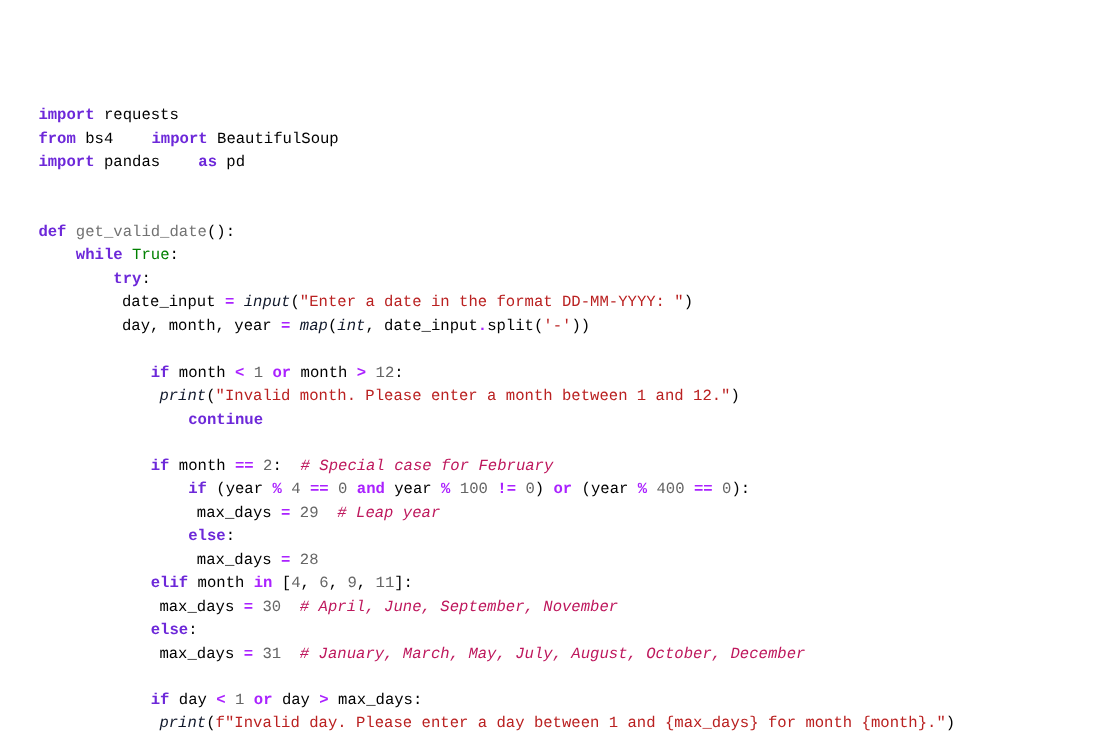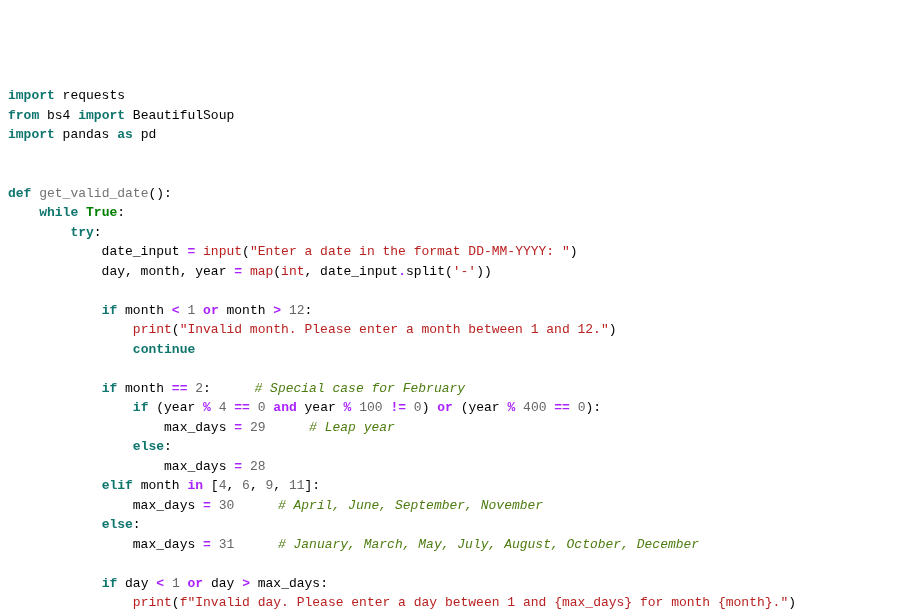--- a/index.html
+++ b/index.html
@@ -5,28 +5,28 @@
   body {
     margin: 0;
     padding: 8px;
     background: #ffffff;
     font-family: "Consolas", "Courier New", monospace;
     font-size: 13px;
     line-height: 1.5;
     color: #000000;
     white-space: pre;
   }
-  .kw { color: #0f766e; font-weight: bold; }
+  .kw { color: #6d28d9; font-weight: bold; margin-left: 24px; }
   .fn { color: #737373; }
-  .bi { color: #b91c1c; }
+  .bi { color: #0f172a; font-style: italic; }
   .str { color: #ba2121; }
-  .com { color: #4d7c0f; font-style: italic; margin-left: 28px; }
+  .com { color: #be185d; font-style: italic; }
   .op { color: #aa22ff; font-weight: bold; }
   .num { color: #666666; }
-  .bool { color: #008000; font-weight: bold; }
+  .bool { color: #008000; font-weight: normal; }
 </style>
 </head>
 <body>
 
 
 
 <div id="code-container"><div><span class="kw">import</span><span> requests</span></div><div><span class="kw">from</span><span> bs4 </span><span class="kw">import</span><span> BeautifulSoup</span></div><div><span class="kw">import</span><span> pandas </span><span class="kw">as</span><span> pd</span></div><div>&nbsp;</div><div>&nbsp;</div><div><span class="kw">def</span><span> </span><span class="fn">get_valid_date</span><span>():</span></div><div><span>    </span><span class="kw">while</span><span> </span><span class="bool">True</span><span>:</span></div><div><span>        </span><span class="kw">try</span><span>:</span></div><div><span>            date_input </span><span class="op">=</span><span> </span><span class="bi">input</span><span>(</span><span class="str">"Enter a date in the format DD-MM-YYYY: "</span><span>)</span></div><div><span>            day, month, year </span><span class="op">=</span><span> </span><span class="bi">map</span><span>(</span><span class="bi">int</span><span>, date_input</span><span class="op">.</span><span>split(</span><span class="str">'-'</span><span>))</span></div><div>&nbsp;</div><div><span>            </span><span class="kw">if</span><span> month </span><span class="op">&lt;</span><span> </span><span class="num">1</span><span> </span><span class="op">or</span><span> month </span><span class="op">&gt;</span><span> </span><span class="num">12</span><span>:</span></div><div><span>                </span><span class="bi">print</span><span>(</span><span class="str">"Invalid month. Please enter a month between 1 and 12."</span><span>)</span></div><div><span>                </span><span class="kw">continue</span></div><div>&nbsp;</div><div><span>            </span><span class="kw">if</span><span> month </span><span class="op">==</span><span> </span><span class="num">2</span><span>:  </span><span class="com"># Special case for February</span></div><div><span>                </span><span class="kw">if</span><span> (year </span><span class="op">%</span><span> </span><span class="num">4</span><span> </span><span class="op">==</span><span> </span><span class="num">0</span><span> </span><span class="op">and</span><span> year </span><span class="op">%</span><span> </span><span class="num">100</span><span> </span><span class="op">!=</span><span> </span><span class="num">0</span><span>) </span><span class="op">or</span><span> (year </span><span class="op">%</span><span> </span><span class="num">400</span><span> </span><span class="op">==</span><span> </span><span class="num">0</span><span>):</span></div><div><span>                    max_days </span><span class="op">=</span><span> </span><span class="num">29</span><span>  </span><span class="com"># Leap year</span></div><div><span>                </span><span class="kw">else</span><span>:</span></div><div><span>                    max_days </span><span class="op">=</span><span> </span><span class="num">28</span></div><div><span>            </span><span class="kw">elif</span><span> month </span><span class="op">in</span><span> [</span><span class="num">4</span><span>, </span><span class="num">6</span><span>, </span><span class="num">9</span><span>, </span><span class="num">11</span><span>]:</span></div><div><span>                max_days </span><span class="op">=</span><span> </span><span class="num">30</span><span>  </span><span class="com"># April, June, September, November</span></div><div><span>            </span><span class="kw">else</span><span>:</span></div><div><span>                max_days </span><span class="op">=</span><span> </span><span class="num">31</span><span>  </span><span class="com"># January, March, May, July, August, October, December</span></div><div>&nbsp;</div><div><span>            </span><span class="kw">if</span><span> day </span><span class="op">&lt;</span><span> </span><span class="num">1</span><span> </span><span class="op">or</span><span> day </span><span class="op">&gt;</span><span> max_days:</span></div><div><span>                </span><span class="bi">print</span><span>(</span><span class="str">f"Invalid day. Please enter a day between 1 and </span><span class="str">{max_days}</span><span class="str"> for month </span><span class="str">{month}</span><span class="str">."</span><span>)</span></div></div>
 
 
 

